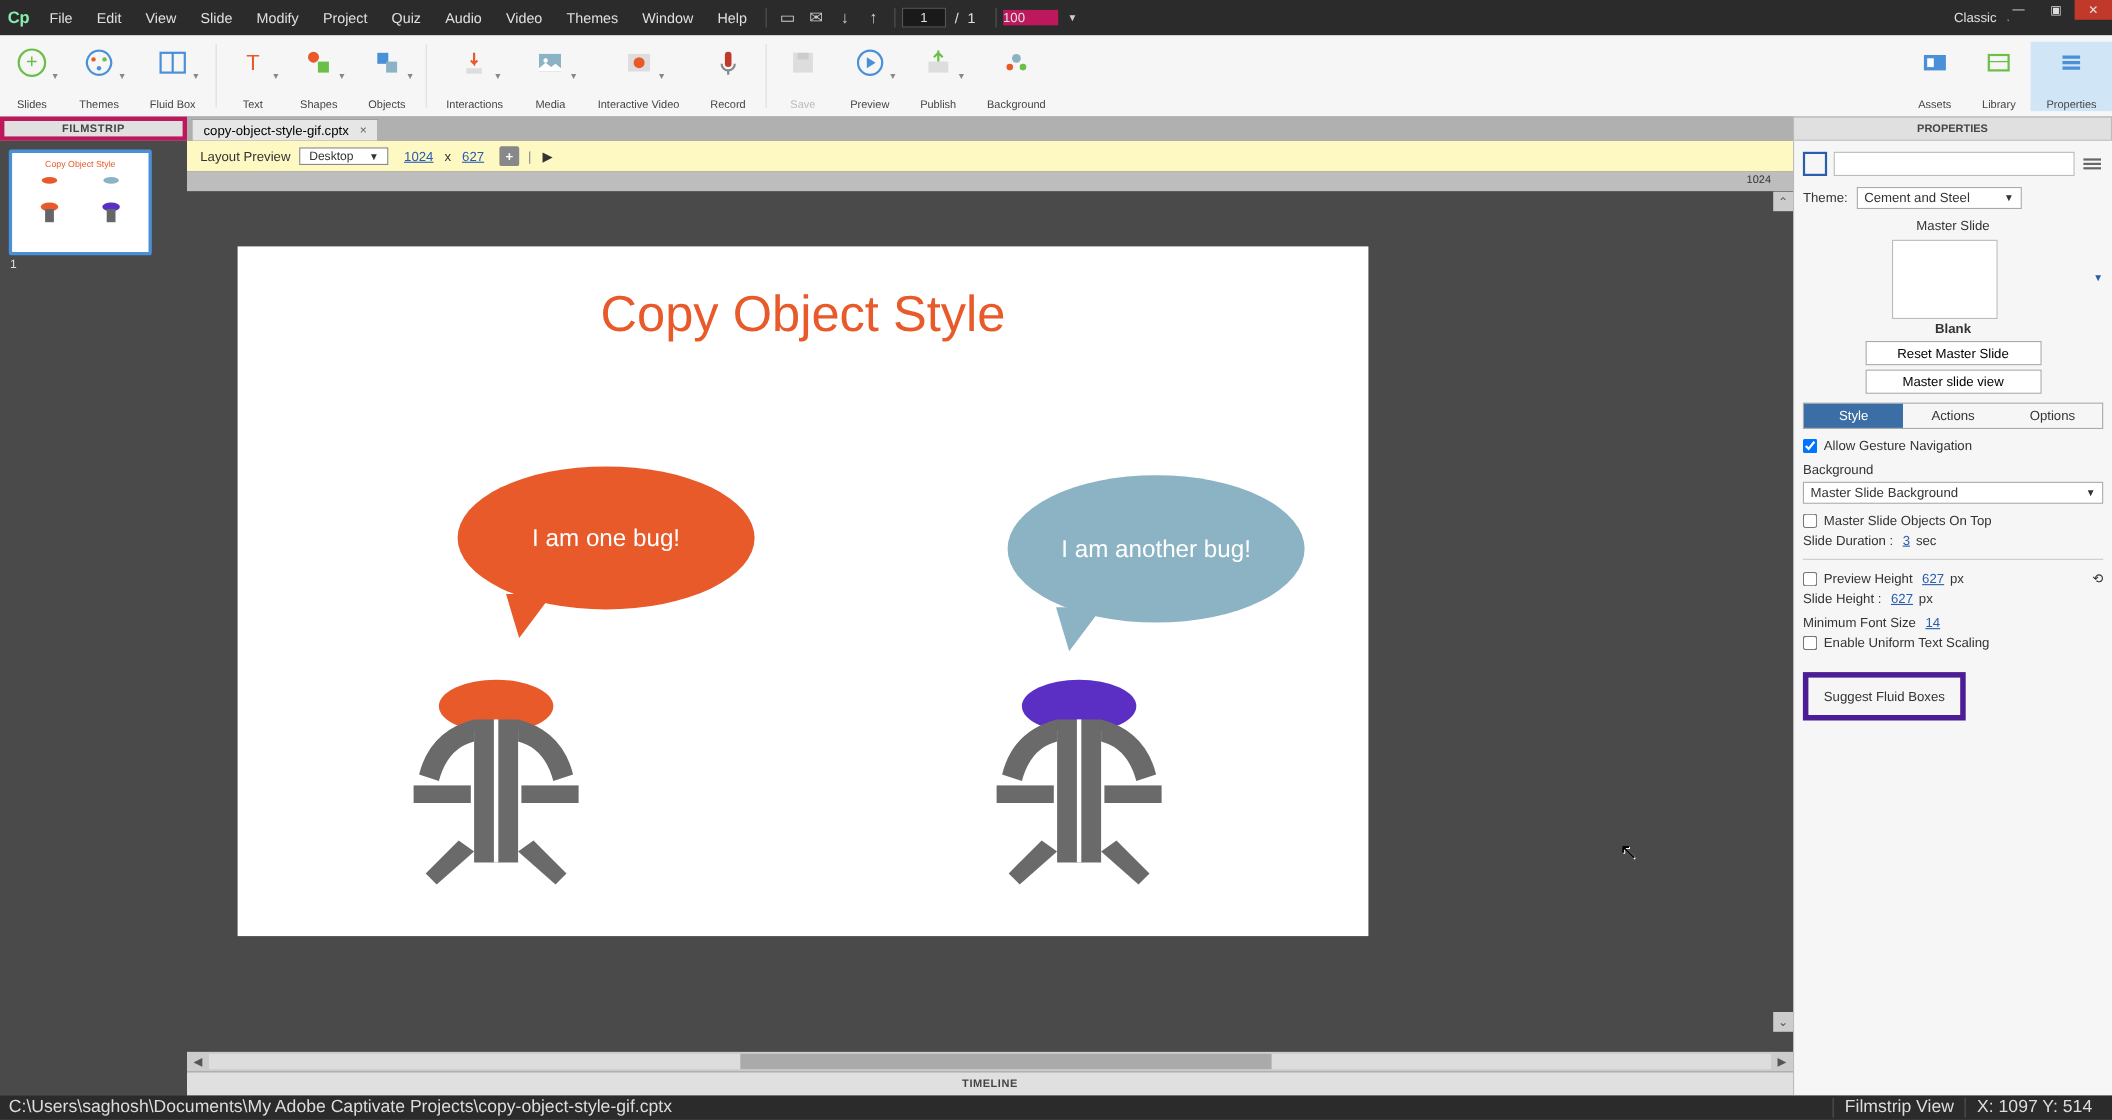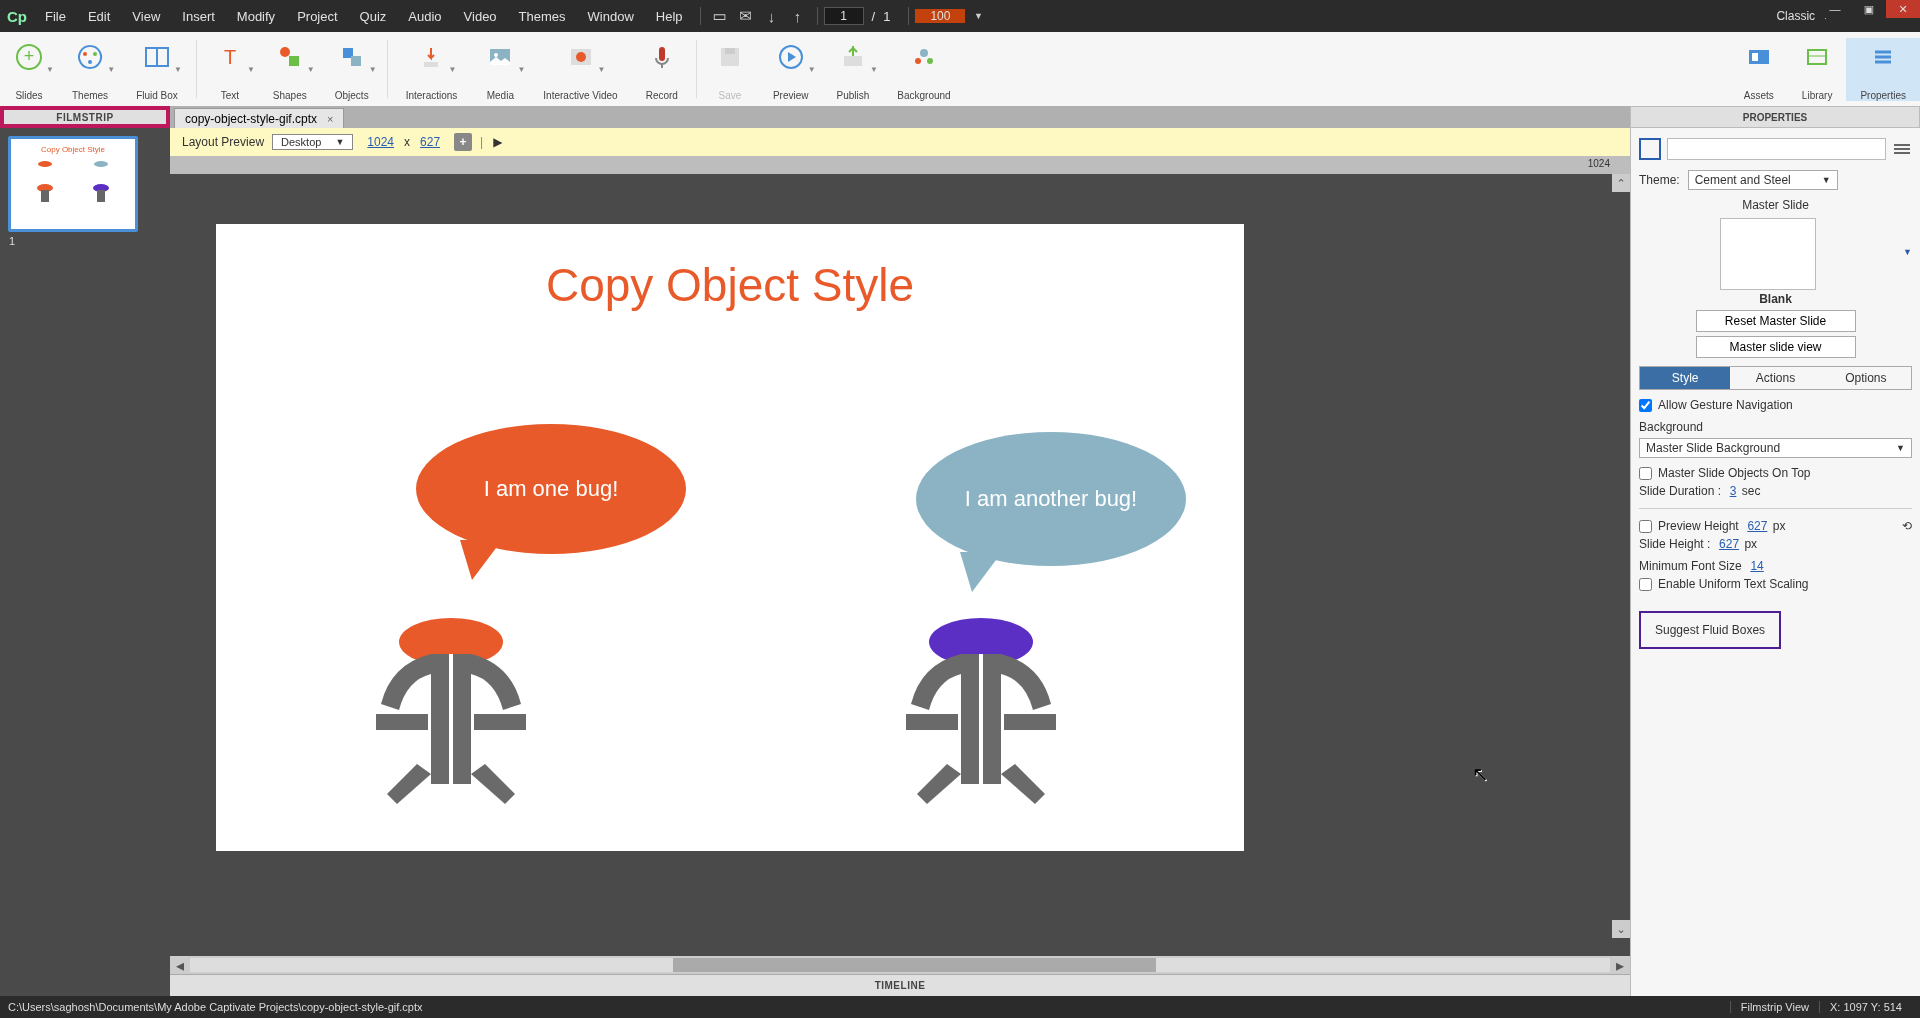--- a/index.html
+++ b/index.html
@@ -10,21 +10,21 @@
 .wincontrols div:last-child { background:#c0392b; }
 
 .menubar { height:32px; background:#2b2b2b; display:flex; align-items:center; color:#e0e0e0; font-size:13px; }
 .menubar .logo { width:34px; height:44px; display:flex; align-items:center; justify-content:center; color:#86efac; font-weight:bold; font-size:15px;}
 .menubar .mitem { padding:0 11px; cursor:pointer; }
 .menubar .sep { width:1px; height:18px; background:#555; margin:0 6px;}
 .menubar .iconbtn { width:26px; height:26px; display:flex; align-items:center; justify-content:center; color:#ccc; font-size:15px; cursor:pointer;}
 .menubar .pagenum { background:#1a1a1a; border:1px solid #555; width:40px; text-align:center; font-size:12px; padding:1px 0;}
 .menubar .slash { margin:0 8px;}
 .menubar .pagetot { margin-right:12px;}
-.menubar .zoom { background:#c2410c; border:none; width:50px; text-align:center; font-size:12px;}
+.menubar .zoom { background:#be185d; border:none; width:50px; text-align:left; font-size:12px;}
 .menubar .classic { margin-left:auto; margin-right:90px; display:flex; align-items:center; font-size:12px;}
 .menubar .classic .dd { font-size:9px; margin-left:6px;}
 
 .ribbon { height:74px; background:#f6f6f6; display:flex; align-items:center; }
 .ribbon .grp { display:flex; flex-direction:column; align-items:center; justify-content:center; padding:0 14px; cursor:pointer;}
 .ribbon .grp .icn { height:38px; display:flex; align-items:center; justify-content:center; position:relative;}
 .ribbon .grp .lbl { font-size:10px; color:#444; margin-top:14px;}
 .ribbon .grp.disabled .lbl { color:#bbb;}
 .ribbon .sep2 { width:1px; height:58px; background:#ddd; margin:0 4px;}
 .ribbon .rgrp { margin-left:auto; display:flex; }
@@ -83,44 +83,44 @@
 .props .lbl2 { margin-right:8px;}
 .props .master { width:96px; height:72px; background:#fff; border:1px solid #bbb; margin:6px auto 2px;}
 .props .btn { border:1px solid #aaa; background:#fff; padding:3px 10px; margin:4px auto; display:block; font-size:12px; cursor:pointer; text-align:center; width:160px;}
 .props .tabs3 { display:flex; border:1px solid #aaa; margin:8px 0;}
 .props .tabs3 div { flex:1; text-align:center; padding:4px 0; font-size:12px; cursor:pointer;}
 .props .tabs3 .act { background:#3b6ea5; color:#fff;}
 .props .chk { margin-right:6px;}
 .props .sect { margin-top:8px;}
 .props .hr { border-top:1px solid #ccc; margin:10px 0;}
 .props .link { color:#2a5db0; text-decoration:underline; cursor:pointer; margin:0 2px;}
-.props .suggest { border:2px solid #4c1d95; padding:10px 14px; margin-top:16px; display:inline-block; cursor:pointer;}
+.props .suggest { border:5px solid #4c1d95; padding:10px 14px; margin-top:16px; display:inline-block; cursor:pointer;}
 
 .timeline { height:22px; background:#e0e0e0; display:flex; align-items:center; justify-content:center; font-size:10px; font-weight:bold; letter-spacing:0.5px; color:#444; border-top:1px solid #aaa;}
 
-.statusbar { height:22px; background:#2b2b2b; color:#ddd; font-size:11px; display:flex; align-items:center; padding:0 8px;gap:16px;}
+.statusbar { height:22px; background:#2b2b2b; color:#ddd; font-size:16px; display:flex; align-items:center; padding:0 8px;gap:16px;}
 .statusbar .right { margin-left:auto; display:flex;}
 .statusbar .cell { padding:0 10px; border-left:1px solid #555;}
 .cursor { position:absolute; left:1472px; top:762px; font-size:20px; color:#000; z-index:40; text-shadow:1px 1px 0 #fff; pointer-events:none;}
 </style>
 </head>
 <body>
 
 <div class="wincontrols">
   <div>—</div>
   <div>▣</div>
   <div>✕</div>
 </div>
 
 <div class="menubar">
   <div class="logo">Cp</div>
   <div class="mitem">File</div>
   <div class="mitem">Edit</div>
   <div class="mitem">View</div>
-  <div class="mitem">Insert</div>
+  <div class="mitem">Slide</div>
   <div class="mitem">Modify</div>
   <div class="mitem">Project</div>
   <div class="mitem">Quiz</div>
   <div class="mitem">Audio</div>
   <div class="mitem">Video</div>
   <div class="mitem">Themes</div>
   <div class="mitem">Window</div>
   <div class="mitem">Help</div>
   <div class="sep"></div>
   <div class="iconbtn">▭</div>

